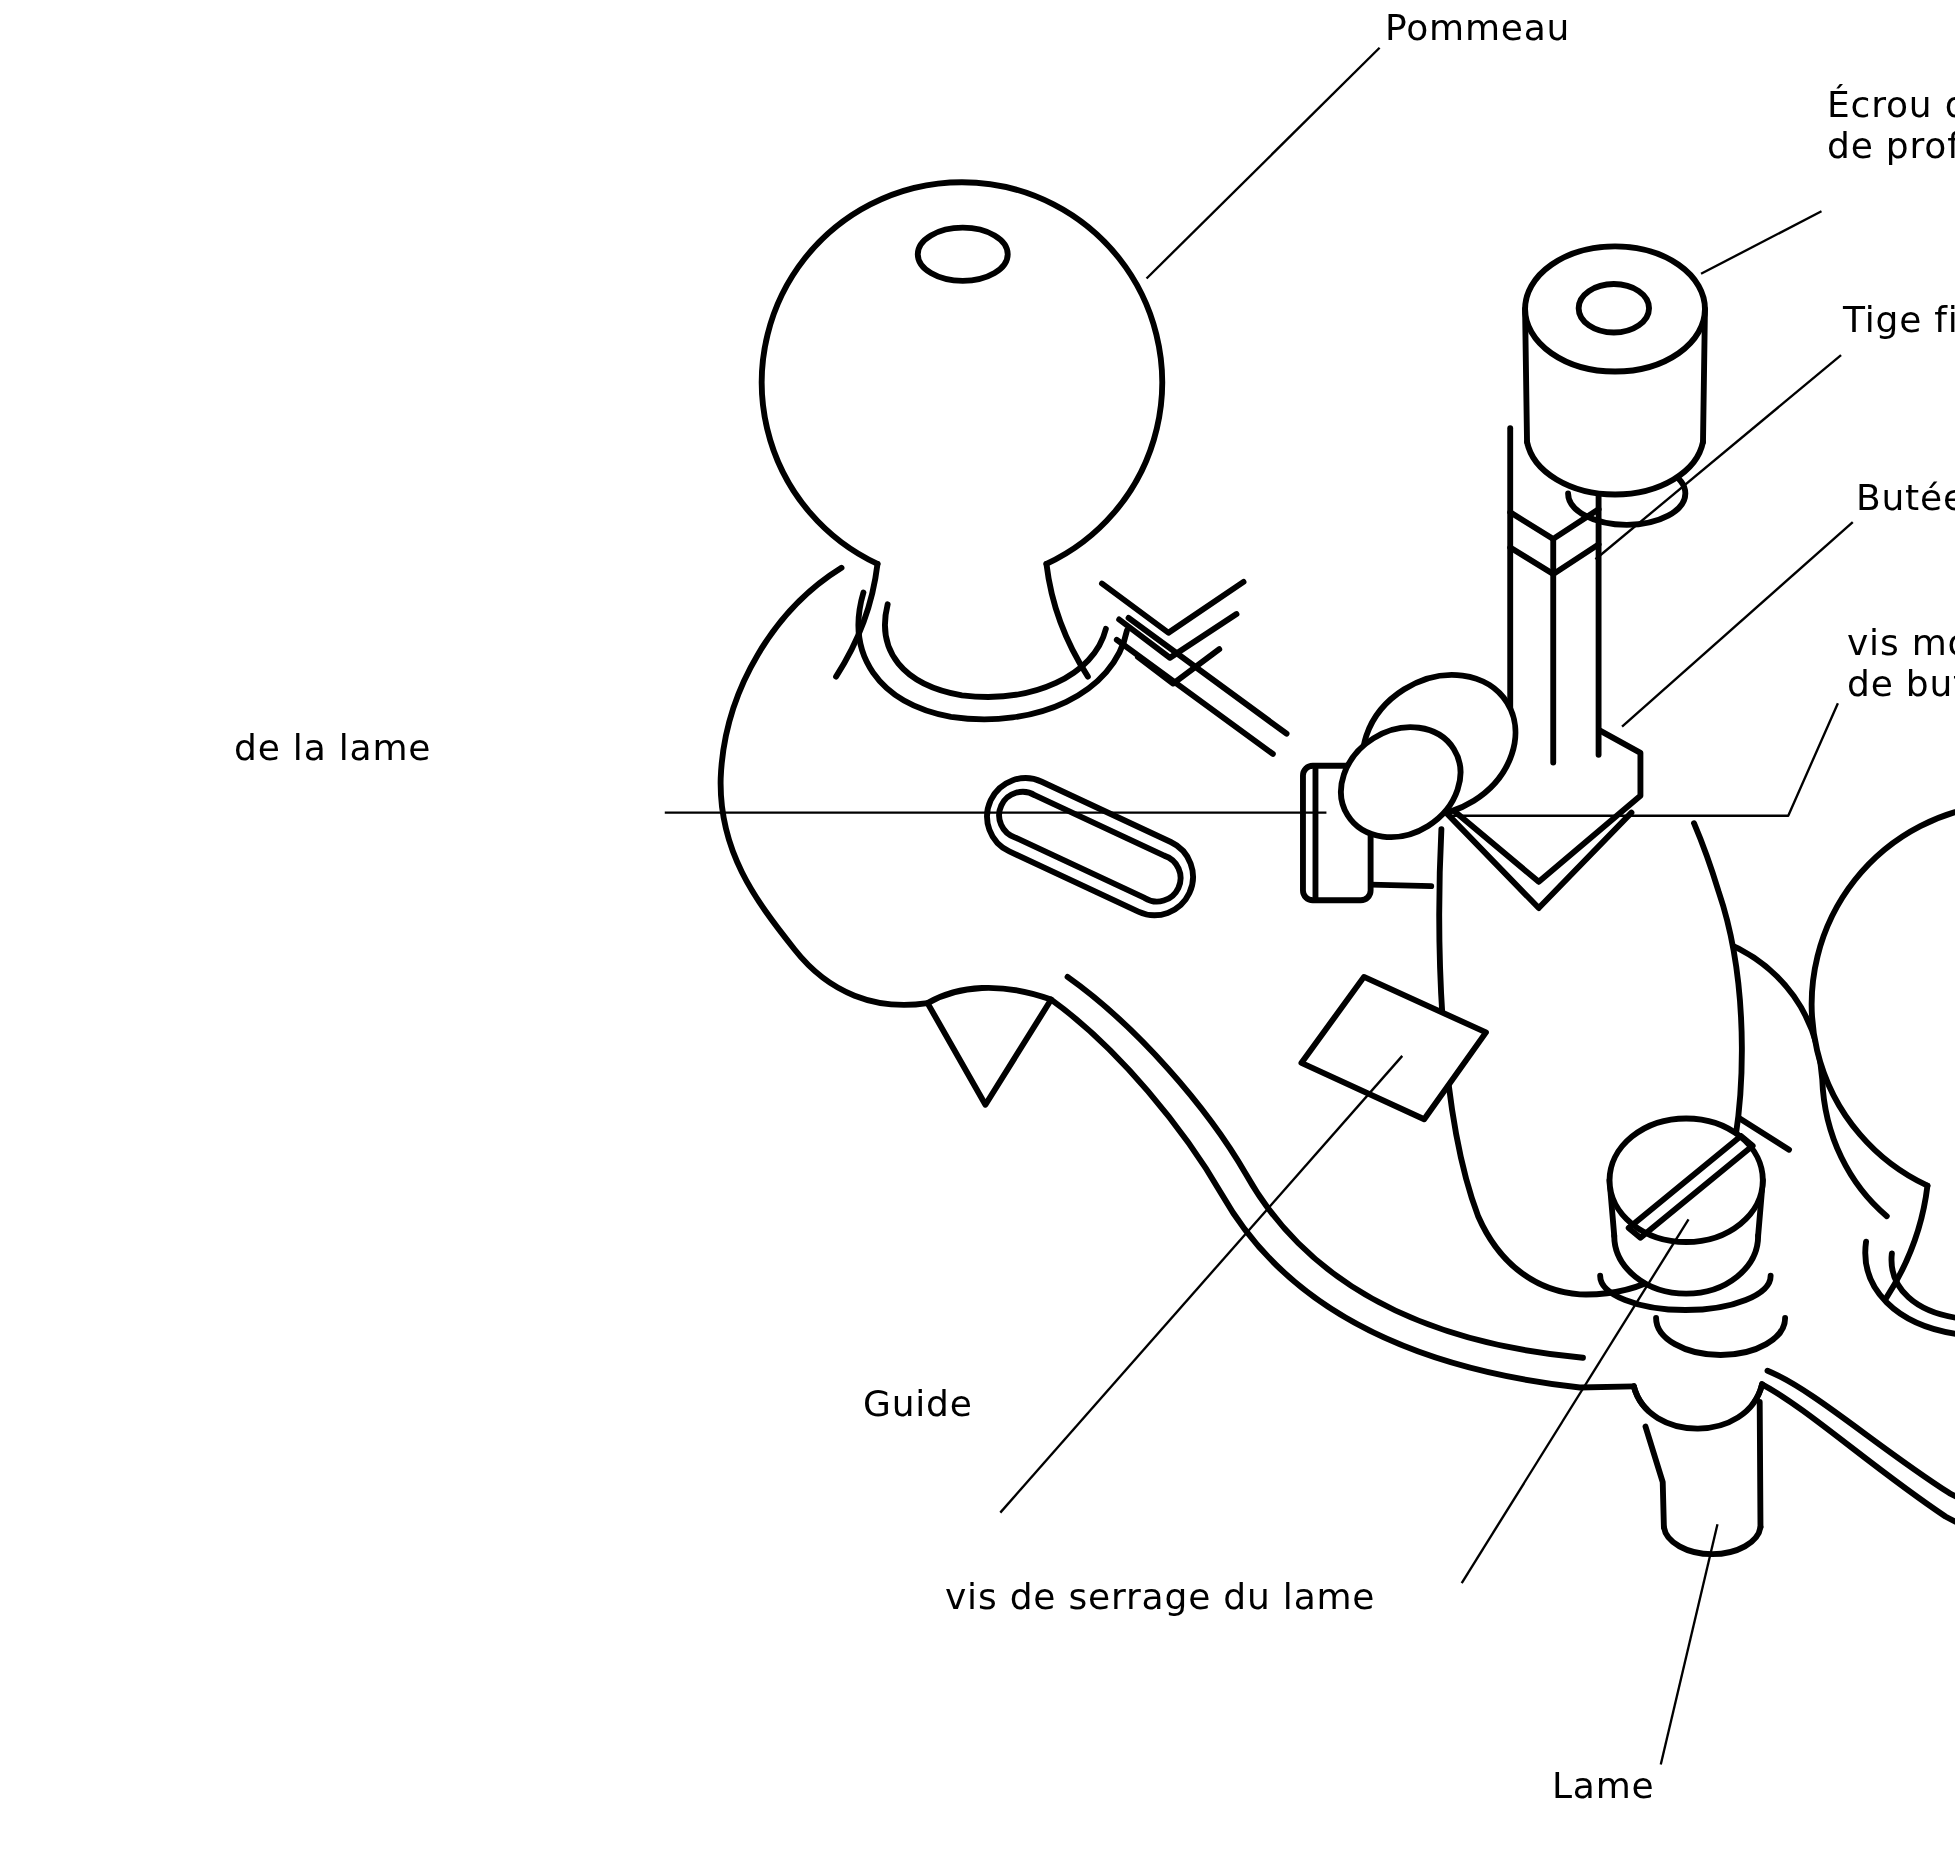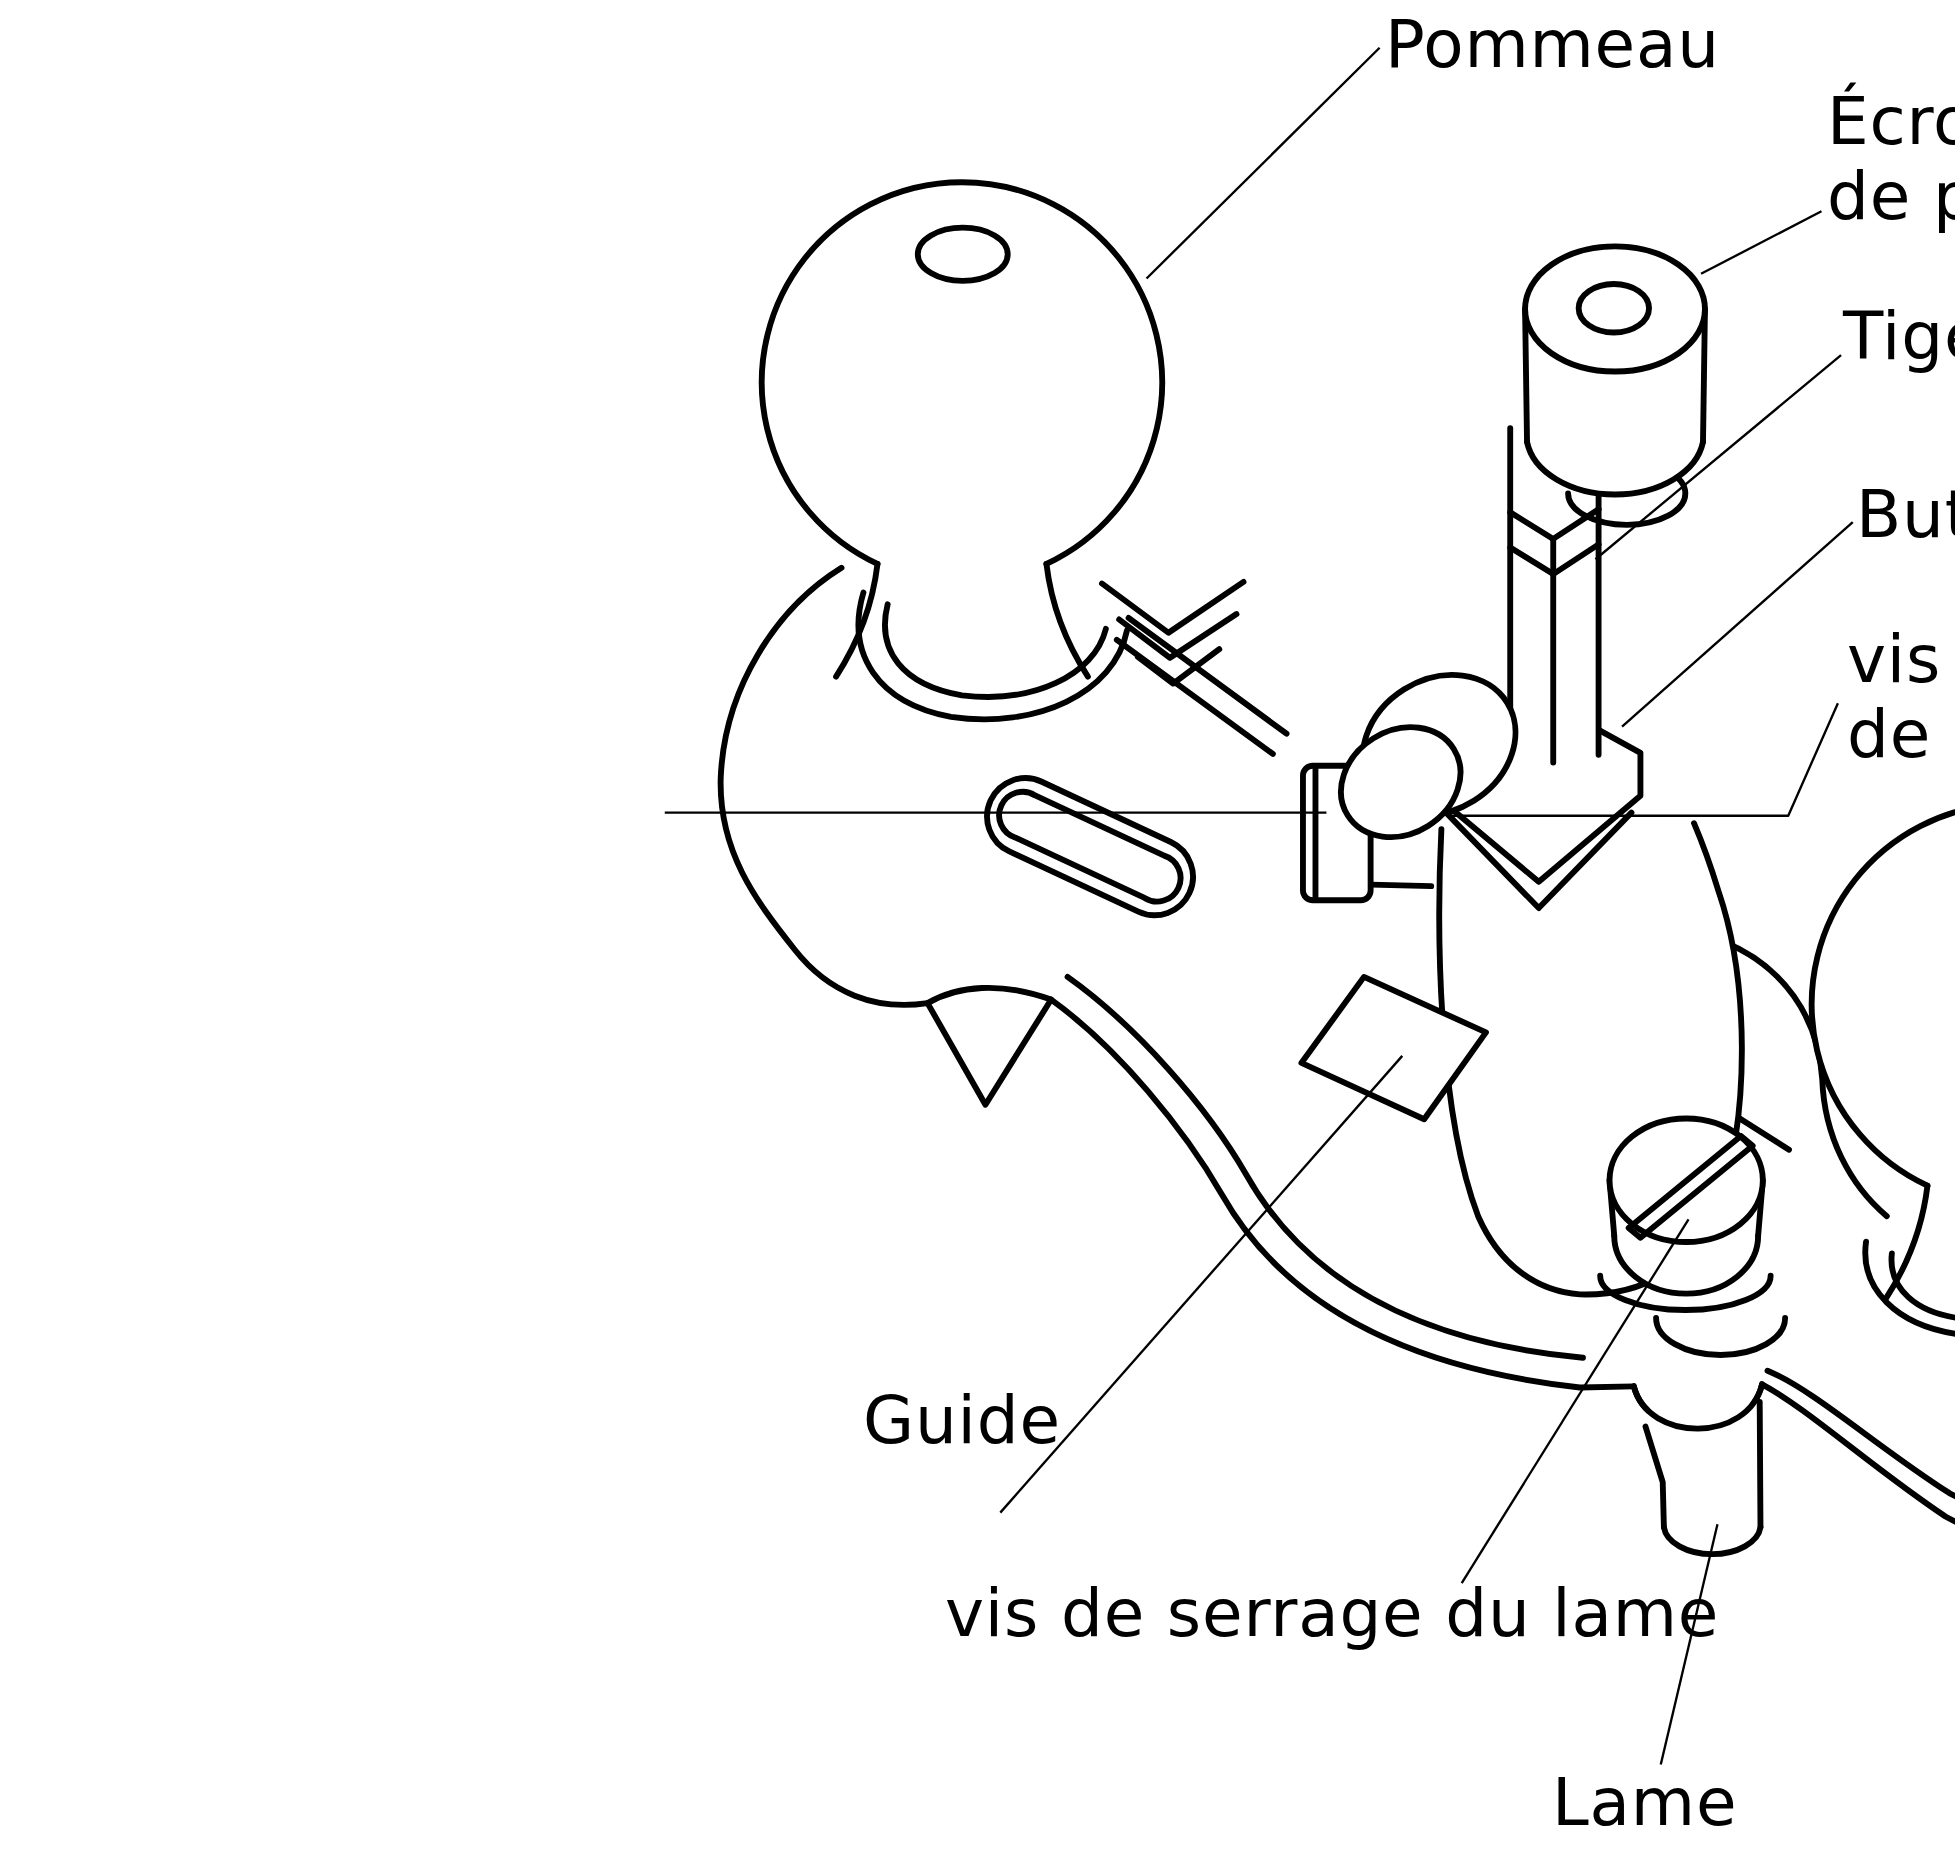--- a/index.html
+++ b/index.html
@@ -7,21 +7,21 @@
     position:relative;
     width:2681px;height:1874px;
     background:#ffffff;
     font-family:"DejaVu Sans", sans-serif;
     overflow:hidden;
   }
   .stage svg{position:absolute;left:0;top:0;}
   .lbl{
     position:absolute;
     color:#000;
-    font-size:66px;
+    font-size:36px;
     line-height:1.13;
     letter-spacing:0.8px;
     white-space:nowrap;
   }
 </style>
 </head>
 <body>
 
 <div class="stage">
 
@@ -177,20 +177,21 @@
   <div class="lbl" style="left:1856px;top:478px">
     <div>Butée de profondeur</div>
   </div>
 
   <div class="lbl" style="left:1847px;top:623px">
     <div>vis moletée de serrage</div>
     <div>de butée de profondeur</div>
   </div>
 
   <div class="lbl" style="left:234px;top:728px">
+    <div>de la lame</div>
   </div>
 
   <div class="lbl" style="left:863px;top:1384px">
     <div>Guide</div>
   </div>
 
   <div class="lbl" style="left:945px;top:1577px">
     <div>vis de serrage du lame</div>
   </div>
 

